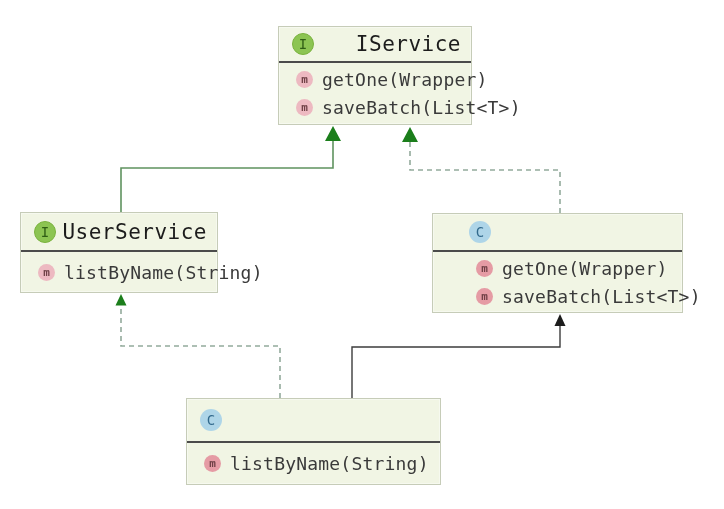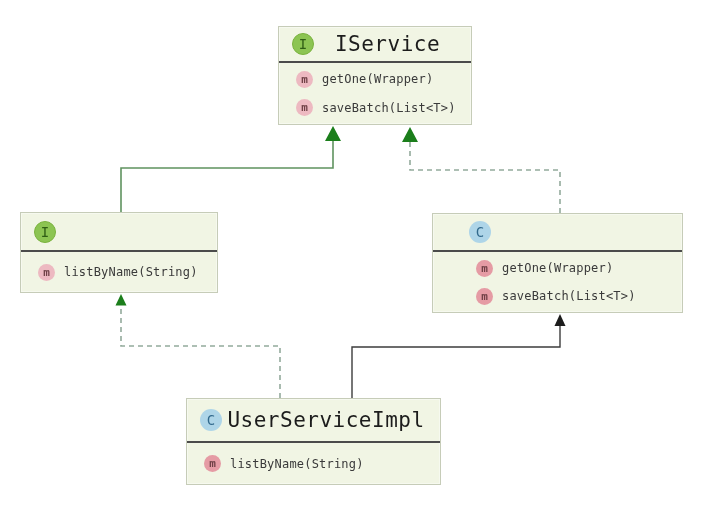--- a/index.html
+++ b/index.html
@@ -35,42 +35,42 @@
     display: flex;
     align-items: center;
     padding-left: 13px;
     padding-right: 10px;
     border-bottom: 2px solid var(--divider);
     box-sizing: border-box;
     flex: 0 0 auto;
   }
   .node-title {
     flex: 1;
-    text-align: center;
+    text-align: right;
     font-size: 21px;
     letter-spacing: 0.5px;
     color: var(--title-color);
     white-space: nowrap;
   }
   .node-body {
     display: flex;
     flex-direction: column;
     flex: 1;
     padding: 2px 0;
   }
   .method-row {
     flex: 1;
     display: flex;
     align-items: center;
     gap: 9px;
     padding-left: 17px;
     white-space: nowrap;
   }
   .method-label {
-    font-size: 12px;
+    font-size: 18px;
     color: var(--method-color);
     letter-spacing: 0.2px;
   }
   .badge {
     display: inline-flex;
     align-items: center;
     justify-content: center;
     border-radius: 50%;
     flex: 0 0 auto;
   }
@@ -142,20 +142,21 @@
       <div class="method-row">
         <span class="badge badge-method">m</span>
         <span class="method-label">saveBatch(List&lt;T&gt;)</span>
       </div>
     </div>
   </div>
 
   <div class="node" style="left:20px; top:212px; width:198px; height:81px;">
     <div class="node-header" style="height:39px;">
       <span class="badge badge-kind badge-interface">I</span>
+      <span class="node-title">UserService</span>
     </div>
     <div class="node-body">
       <div class="method-row">
         <span class="badge badge-method">m</span>
         <span class="method-label">listByName(String)</span>
       </div>
     </div>
   </div>
 
   <div class="node" style="left:432px; top:213px; width:251px; height:100px;">
@@ -170,21 +171,20 @@
       <div class="method-row">
         <span class="badge badge-method badge-method-strong">m</span>
         <span class="method-label">saveBatch(List&lt;T&gt;)</span>
       </div>
     </div>
   </div>
 
   <div class="node" style="left:186px; top:398px; width:255px; height:87px;">
     <div class="node-header" style="height:44px;">
       <span class="badge badge-kind badge-class">C</span>
-      <span class="node-title">UserServiceImpl</span>
     </div>
     <div class="node-body">
       <div class="method-row">
         <span class="badge badge-method badge-method-strong">m</span>
         <span class="method-label">listByName(String)</span>
       </div>
     </div>
   </div>
 
 </div>

